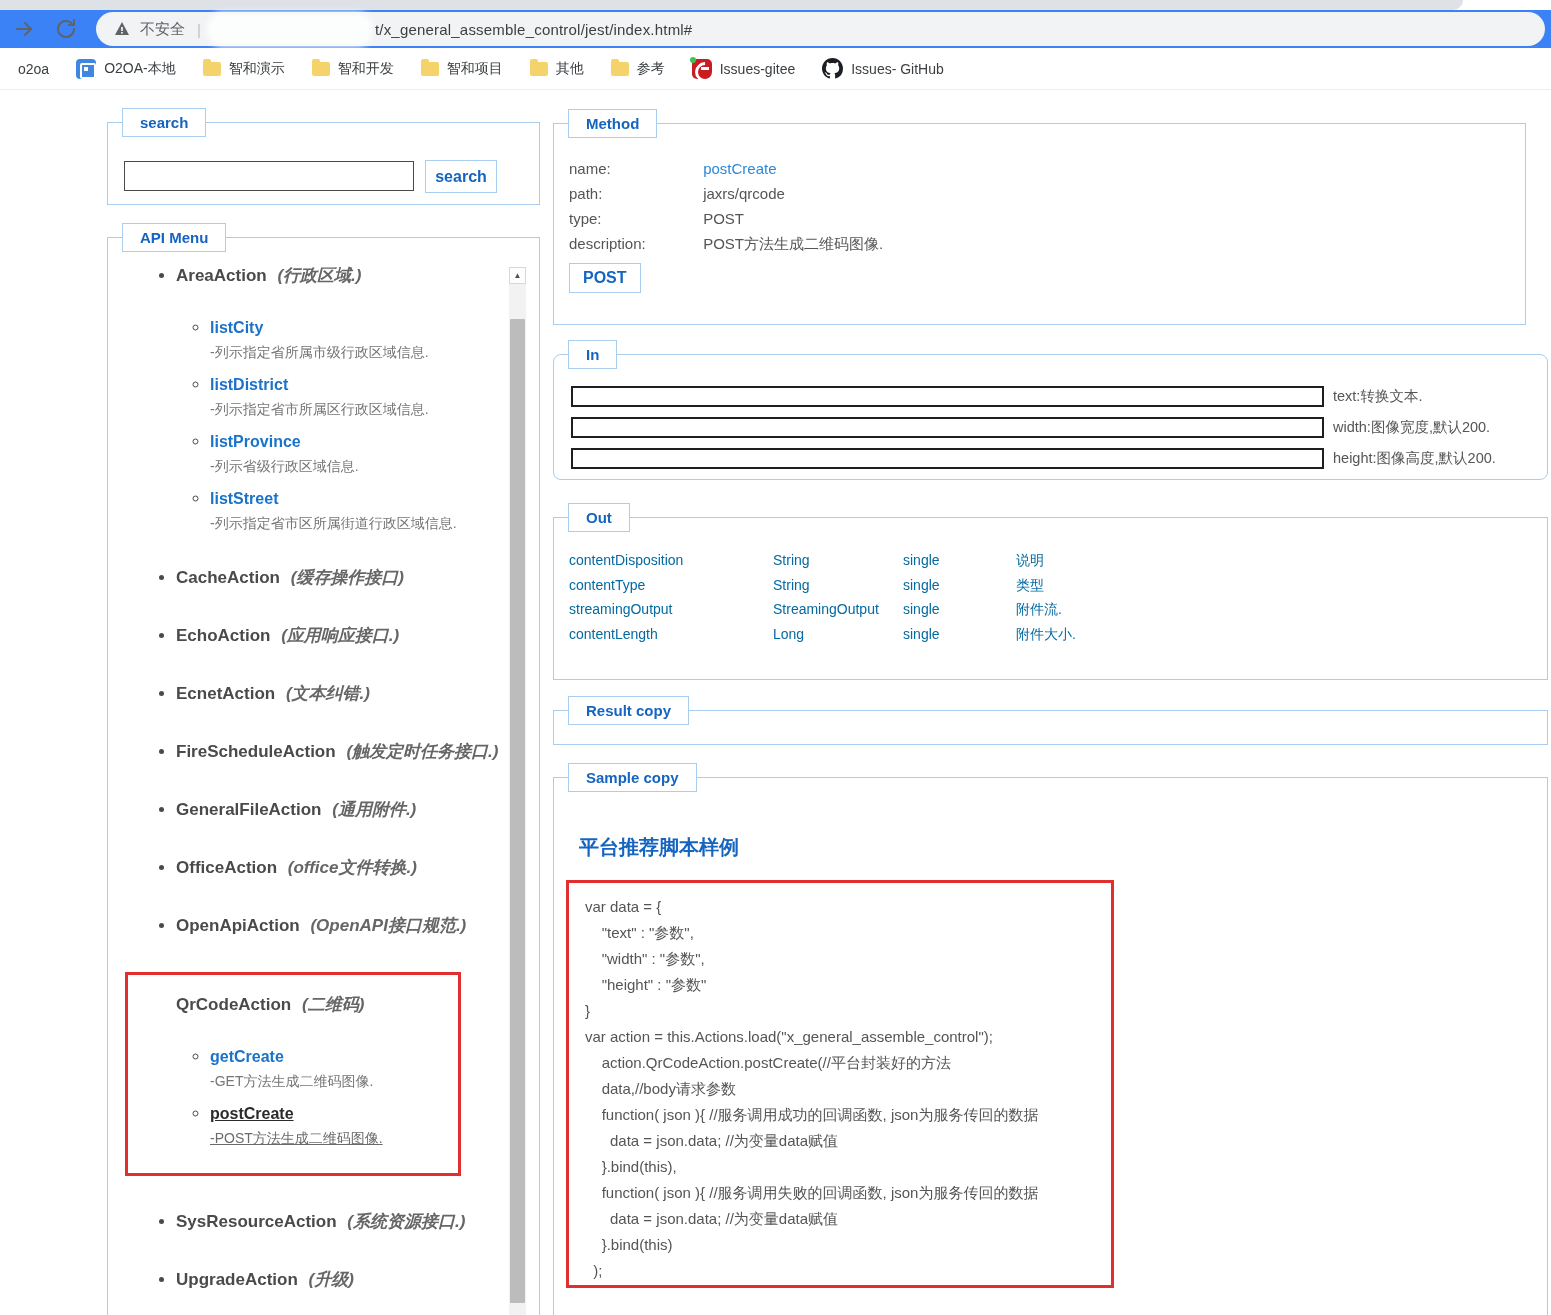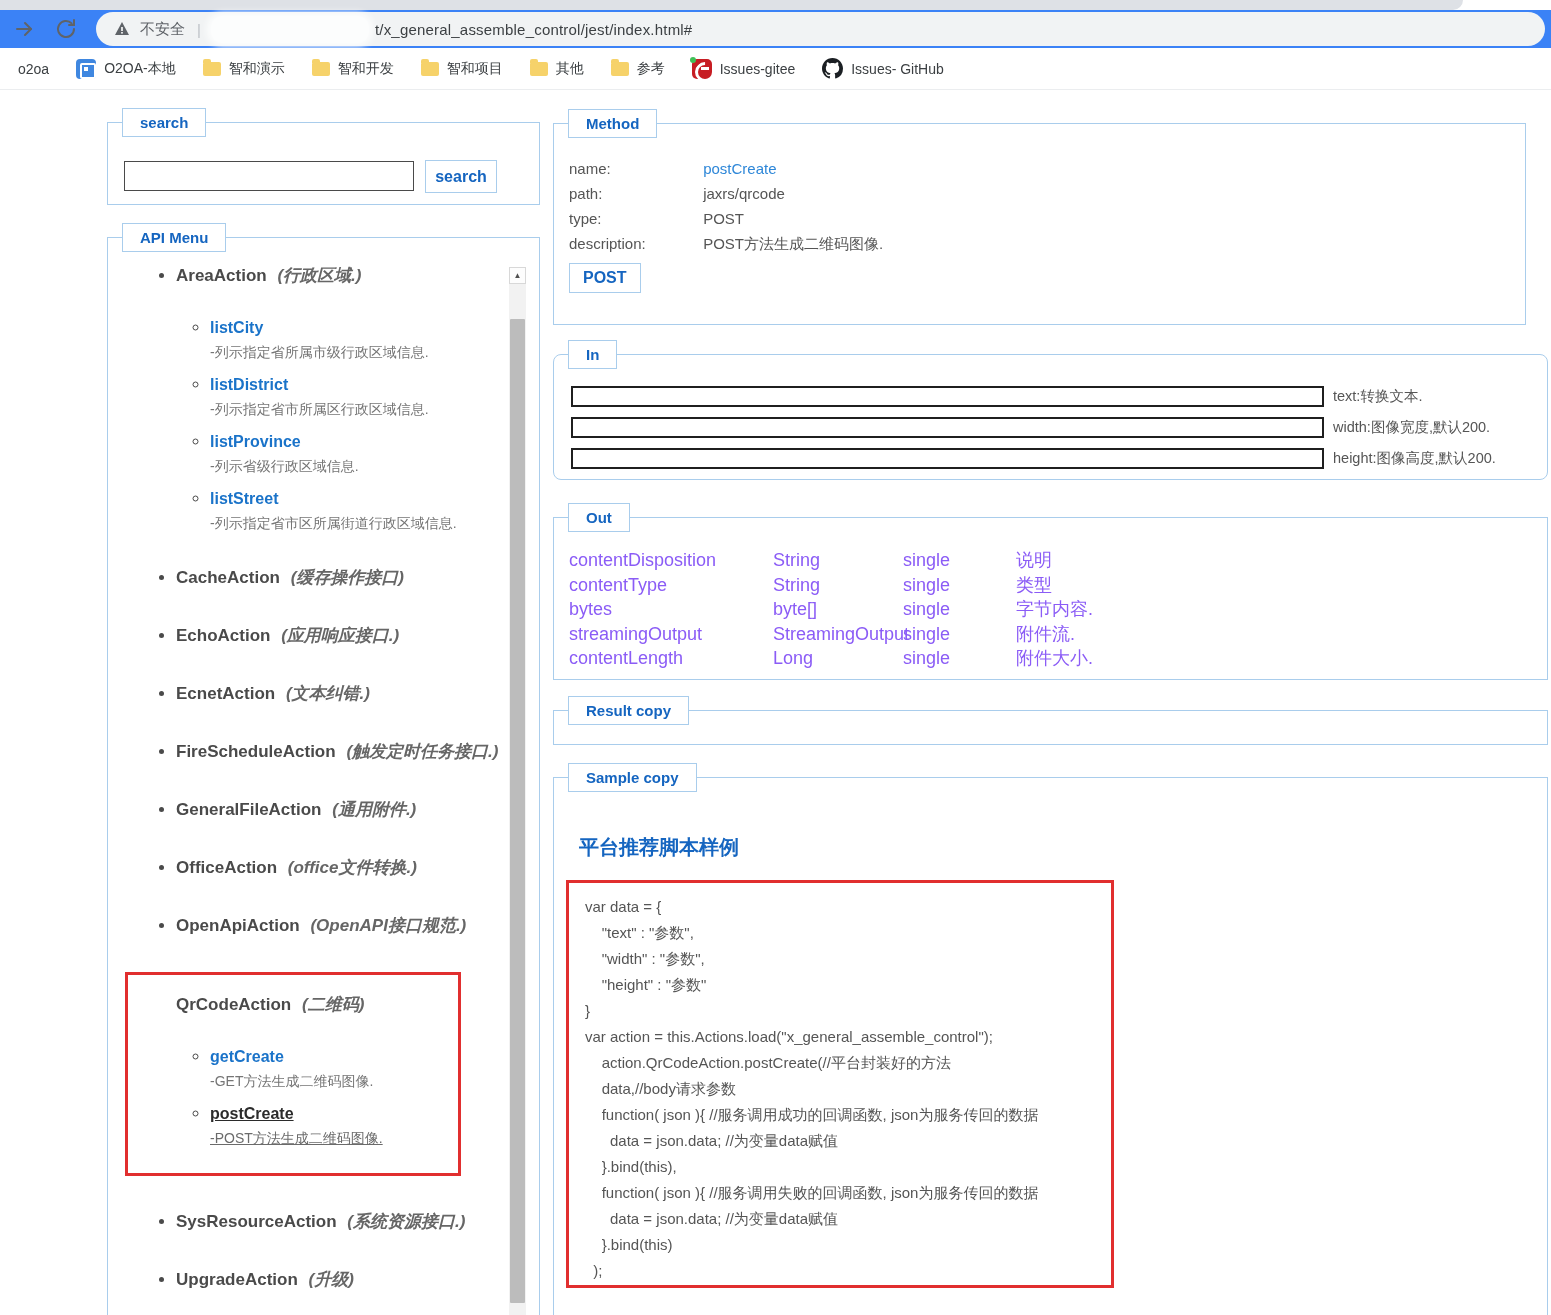--- a/index.html
+++ b/index.html
@@ -72,21 +72,21 @@
   .kv { line-height:25px; font-size:15px; color:#555; }
   .kv .k { display:inline-block; width:130px; }
   .kv .v.link { color:#2e87d8; }
   .post-btn { position:absolute; left:15px; top:139px; background:#fff; border:1px solid #a9cdec;
     color:#1565c0; font-weight:bold; font-size:16px; padding:5px 13px; cursor:pointer; }
 
   .in-row { position:absolute; left:17px; display:flex; align-items:center; }
   .in-input { width:753px; height:21px; border:2px solid #1f1f1f; background:#fff; font-size:14px; padding:0 4px; }
   .in-label { margin-left:9px; color:#555; font-size:14.5px; white-space:nowrap; }
 
-  .out-table { position:absolute; left:15px; top:30px; font-size:18px; color:#8b5cf6; }
+  .out-table { position:absolute; left:15px; top:30px; font-size:14px; color:#0369a1; }
   .out-row { line-height:24.5px; white-space:nowrap; }
   .out-row .c1 { display:inline-block; width:204px; }
   .out-row .c2 { display:inline-block; width:130px; }
   .out-row .c3 { display:inline-block; width:113px; }
 
   .sample-heading { position:absolute; left:25px; top:56px; color:#1565c0; font-size:20px; font-weight:bold; }
   .codebox { position:absolute; left:12px; top:102px; width:548px; height:408px;
     border:3px solid #e12f2f; padding:11px 0 0 16px; overflow:hidden; }
   .codeline { white-space:pre; font-size:15px; line-height:26px; color:#555; }
 </style>
@@ -296,23 +296,20 @@
 <div class="panel" style="left:553px; top:517px; width:995px; height:163px;">
   <div class="legend">Out</div>
   <div class="out-table">
     <div class="out-row">
       <span class="c1">contentDisposition</span><span class="c2">String</span><span class="c3">single</span><span class="c4">说明</span>
     </div>
     <div class="out-row">
       <span class="c1">contentType</span><span class="c2">String</span><span class="c3">single</span><span class="c4">类型</span>
     </div>
     <div class="out-row">
-      <span class="c1">bytes</span><span class="c2">byte[]</span><span class="c3">single</span><span class="c4">字节内容.</span>
-    </div>
-    <div class="out-row">
       <span class="c1">streamingOutput</span><span class="c2">StreamingOutput</span><span class="c3">single</span><span class="c4">附件流.</span>
     </div>
     <div class="out-row">
       <span class="c1">contentLength</span><span class="c2">Long</span><span class="c3">single</span><span class="c4">附件大小.</span>
     </div>
   </div>
 </div>
 
 <div class="panel" style="left:553px; top:710px; width:995px; height:35px;">
   <div class="legend">Result copy</div>

